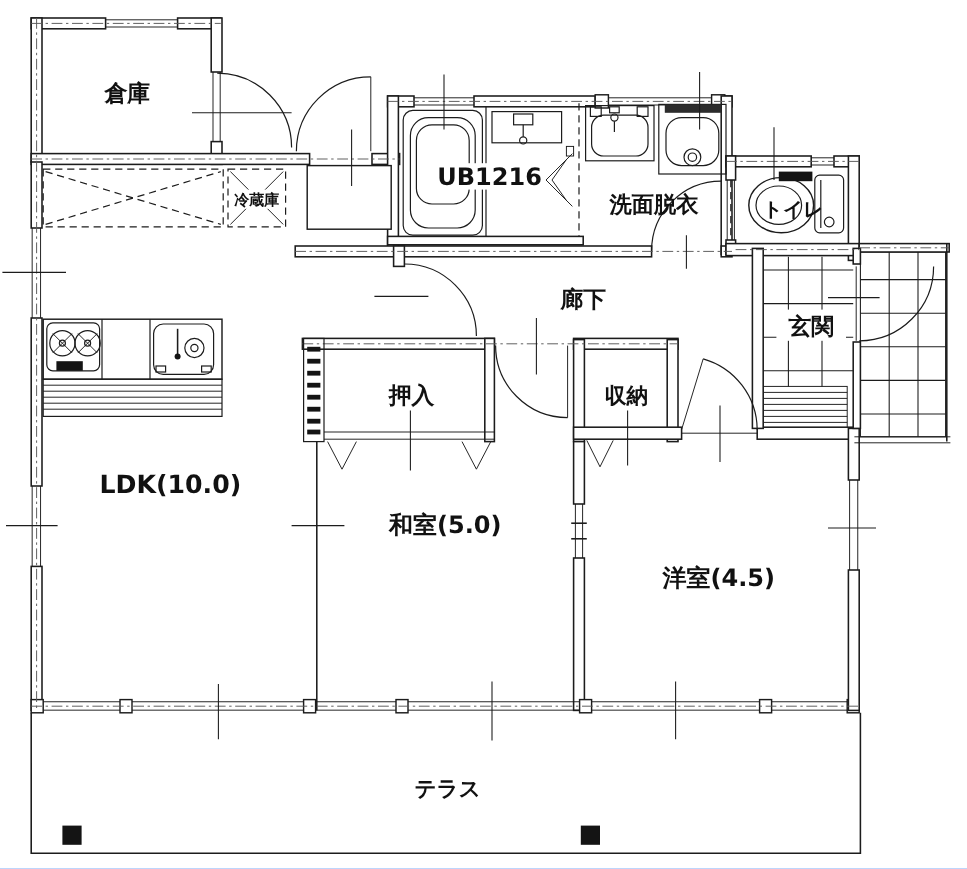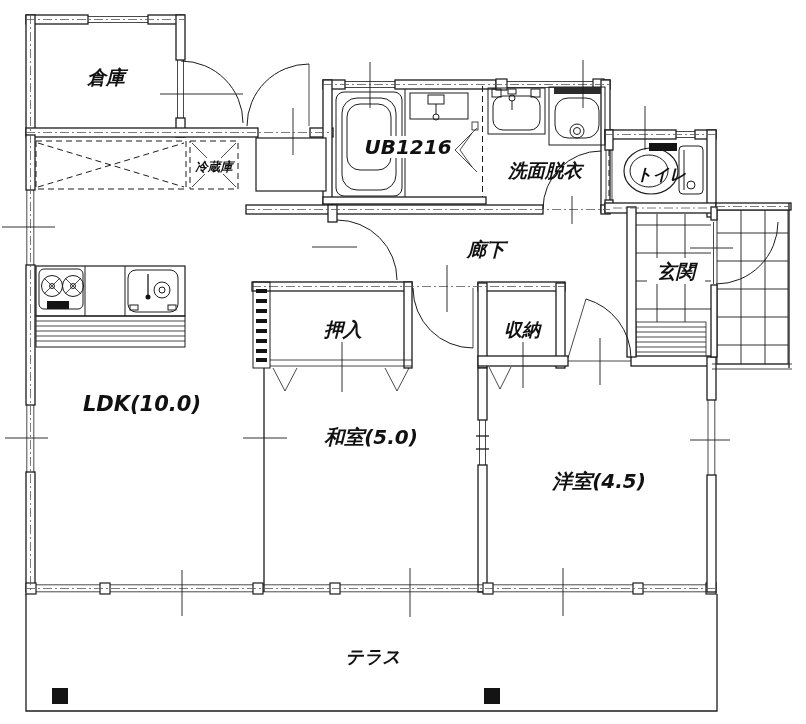--- a/index.html
+++ b/index.html
@@ -1,16 +1,16 @@
 <!DOCTYPE html>
 <html><head>
 <meta charset="utf-8">
 <style>
   html,body{margin:0;padding:0;background:#fff;}
-  .page{width:806px;height:724px;position:relative;background:#3b82f6;overflow:hidden;font-style:italic;}
+  .page{width:806px;height:724px;position:relative;background:#3b82f6;overflow:hidden;}
   svg{display:block;}
   .wall{fill:#fff;stroke:#1c1c1c;stroke-width:1.3;}
   .post{fill:#fff;stroke:#1c1c1c;stroke-width:1.2;}
   .thin{stroke:#1c1c1c;stroke-width:0.8;fill:none;}
   .med{stroke:#1c1c1c;stroke-width:1.3;fill:none;}
   .cl{stroke:#5a5a5a;stroke-width:0.8;stroke-dasharray:9 3 2 3;fill:none;}
   .dash{stroke:#1c1c1c;stroke-width:1;stroke-dasharray:6 4;fill:none;}
   .fix{fill:#fff;stroke:#1c1c1c;stroke-width:1.2;}
   .fix2{fill:none;stroke:#1c1c1c;stroke-width:1;}
   .arc{fill:none;stroke:#1c1c1c;stroke-width:1;}

